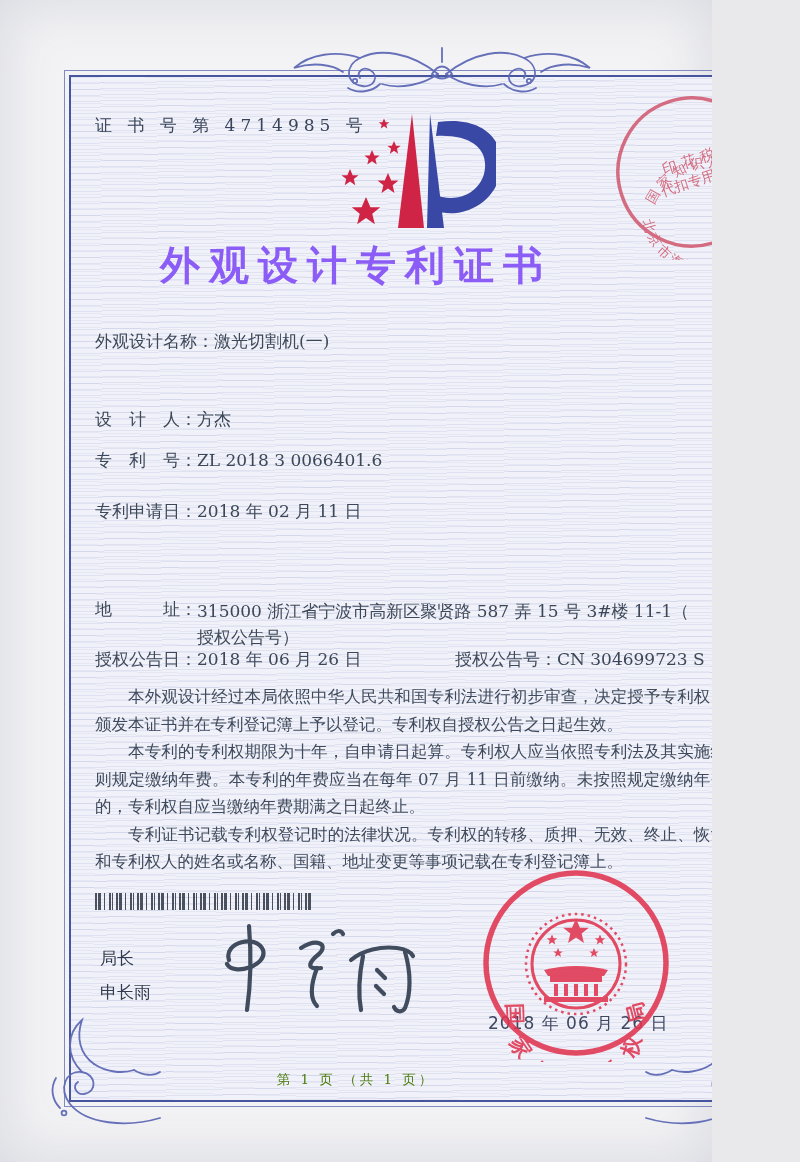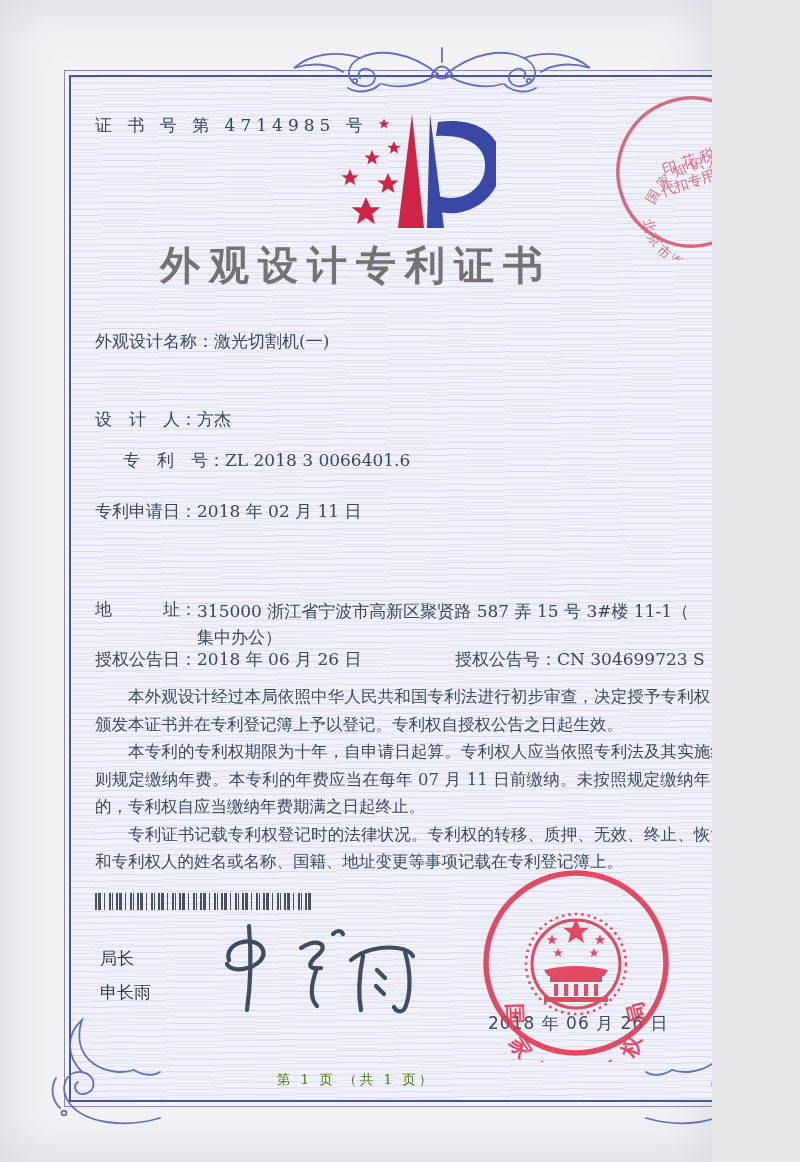--- a/index.html
+++ b/index.html
@@ -8,21 +8,21 @@
         box-shadow:inset 0 0 60px rgba(70,75,110,.16);color:#3d4657;}
   
   .frame-outer{position:absolute;left:64px;top:70px;width:679px;height:1035px;border:1px solid #8089c0;}
   .frame-inner{position:absolute;left:69px;top:75px;width:667px;height:1023px;border:2px solid #47549e;
         background-color:#f1f2f9;
         background-image:repeating-linear-gradient(179deg, rgba(104,116,184,.13) 0 1px, rgba(0,0,0,0) 1px 6px),
                          repeating-linear-gradient(181.4deg, rgba(104,116,184,.09) 0 1px, rgba(0,0,0,0) 1px 7px);}
   .orn{position:absolute;stroke:#5f6ab6;fill:none;stroke-width:1.8;stroke-linecap:round;opacity:.95;}
   .cert-no{position:absolute;left:95px;top:114px;font-size:17px;letter-spacing:5px;color:#39445a;}
   .title{position:absolute;left:0;top:238px;width:100%;text-align:center;font-size:40px;font-weight:700;
-         letter-spacing:9px;color:#737373;}
+         letter-spacing:9px;color:#8b5cf6;}
   .field-row{position:absolute;left:95px;font-size:17px;color:#3c4758;white-space:nowrap;}
   .field-row .lab{display:inline-block;}
   .addr-val{display:inline-block;vertical-align:top;white-space:normal;width:520px;line-height:26px;}
   .paragraphs{position:absolute;left:95px;top:683px;width:632px;font-size:16.5px;line-height:27.5px;
               color:#3f4a5c;text-align:justify;}
   .paragraphs p{margin:0;text-indent:2em;}
   .barcode{position:absolute;left:95px;top:893px;width:217px;height:17px;opacity:.88;
      background:repeating-linear-gradient(90deg,
        #343b49 0 2px, rgba(0,0,0,0) 2px 3px,
        #343b49 3px 6px, rgba(0,0,0,0) 6px 9px,
@@ -111,29 +111,29 @@
   </svg>
 
   <div class="title">外观设计专利证书</div>
 
   <div class="field-row" style="top:330px;">
     <span class="lab">外观设计名称：</span><span>激光切割机(一)</span>
   </div>
   <div class="field-row" style="top:408px;text-align:center;">
     <span class="lab">设　计　人：</span><span>方杰</span>
   </div>
-  <div class="field-row" style="top:449px;margin-left:28px;">
+  <div class="field-row" style="top:449px;">
     <span class="lab">专　利　号：</span><span>ZL 2018 3 0066401.6</span>
   </div>
   <div class="field-row" style="top:500px;text-align:center;">
     <span class="lab">专利申请日：</span><span>2018 年 02 月 11 日</span>
   </div>
   <div class="field-row" style="top:598px;">
     <span class="lab" style="vertical-align:top;">地　　　址：</span><span class="addr-val"><span>315000 浙江省宁波市高新区聚贤路 587 弄 15 号 3#楼 11-1（</span><br>
-    <span>集中办公）</span></span>
+    <span>授权公告号）</span></span>
   </div>
   <div class="field-row" style="top:648px;">
     <span class="lab">授权公告日：</span><span>2018 年 06 月 26 日</span>
   </div>
   <div class="field-row" style="top:648px;left:455px;">
     <span class="lab">授权公告号：</span><span>CN 304699723 S</span>
   </div>
 
   <div class="paragraphs">
     <p>本外观设计经过本局依照中华人民共和国专利法进行初步审查，决定授予专利权，颁发本证书并在专利登记簿上予以登记。专利权自授权公告之日起生效。</p>

